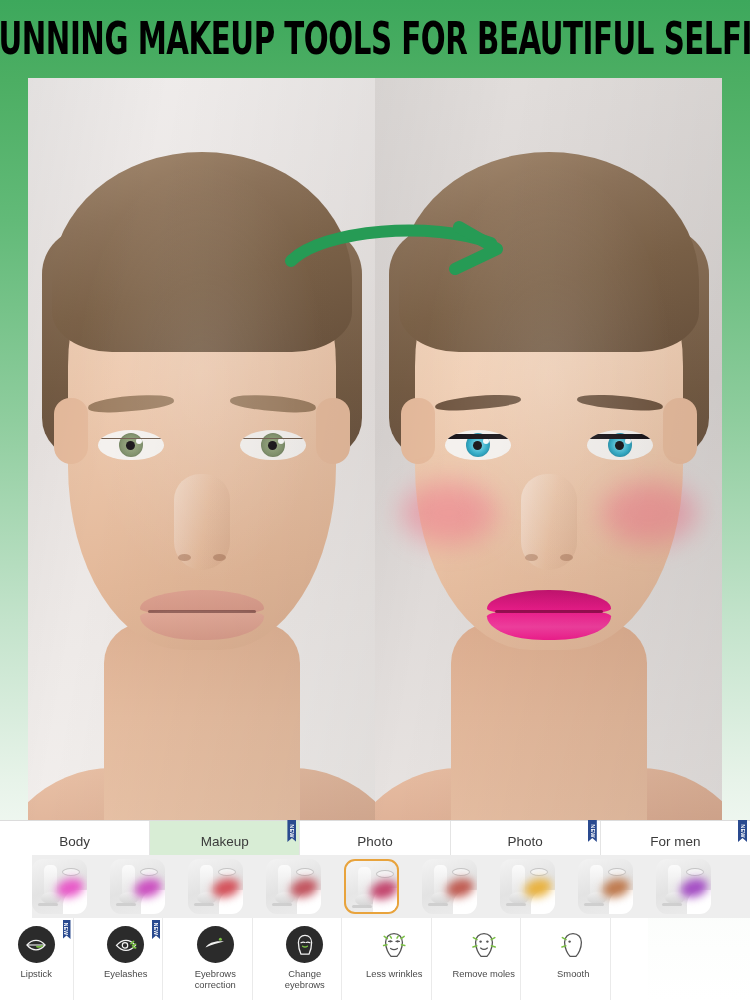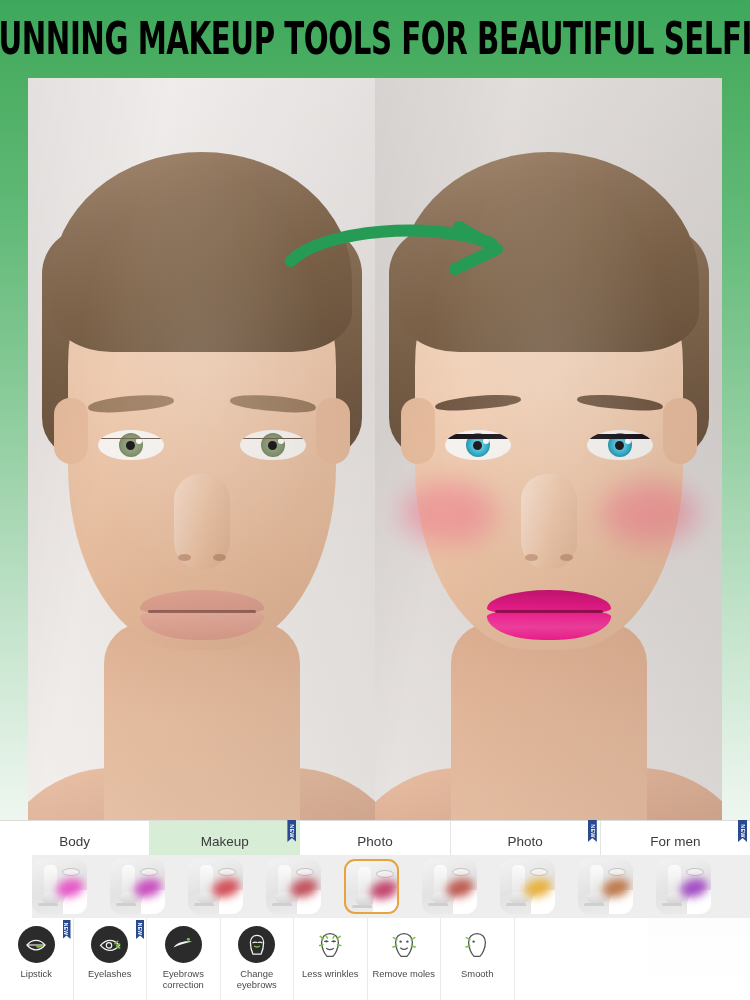--- a/index.html
+++ b/index.html
@@ -391,20 +391,21 @@
 
   
   .tool-bar {
     position: absolute;
     left: 0;
     top: 918px;
     width: 648px;
     height: 82px;
     display: flex;
     background: #ffffff;
+    gap: 16px;
   }
   .tool {
     position: relative;
     flex: 0 0 auto;
     width: 73.5px;
     height: 82px;
     display: flex;
     flex-direction: column;
     align-items: center;
     padding-top: 8px;

